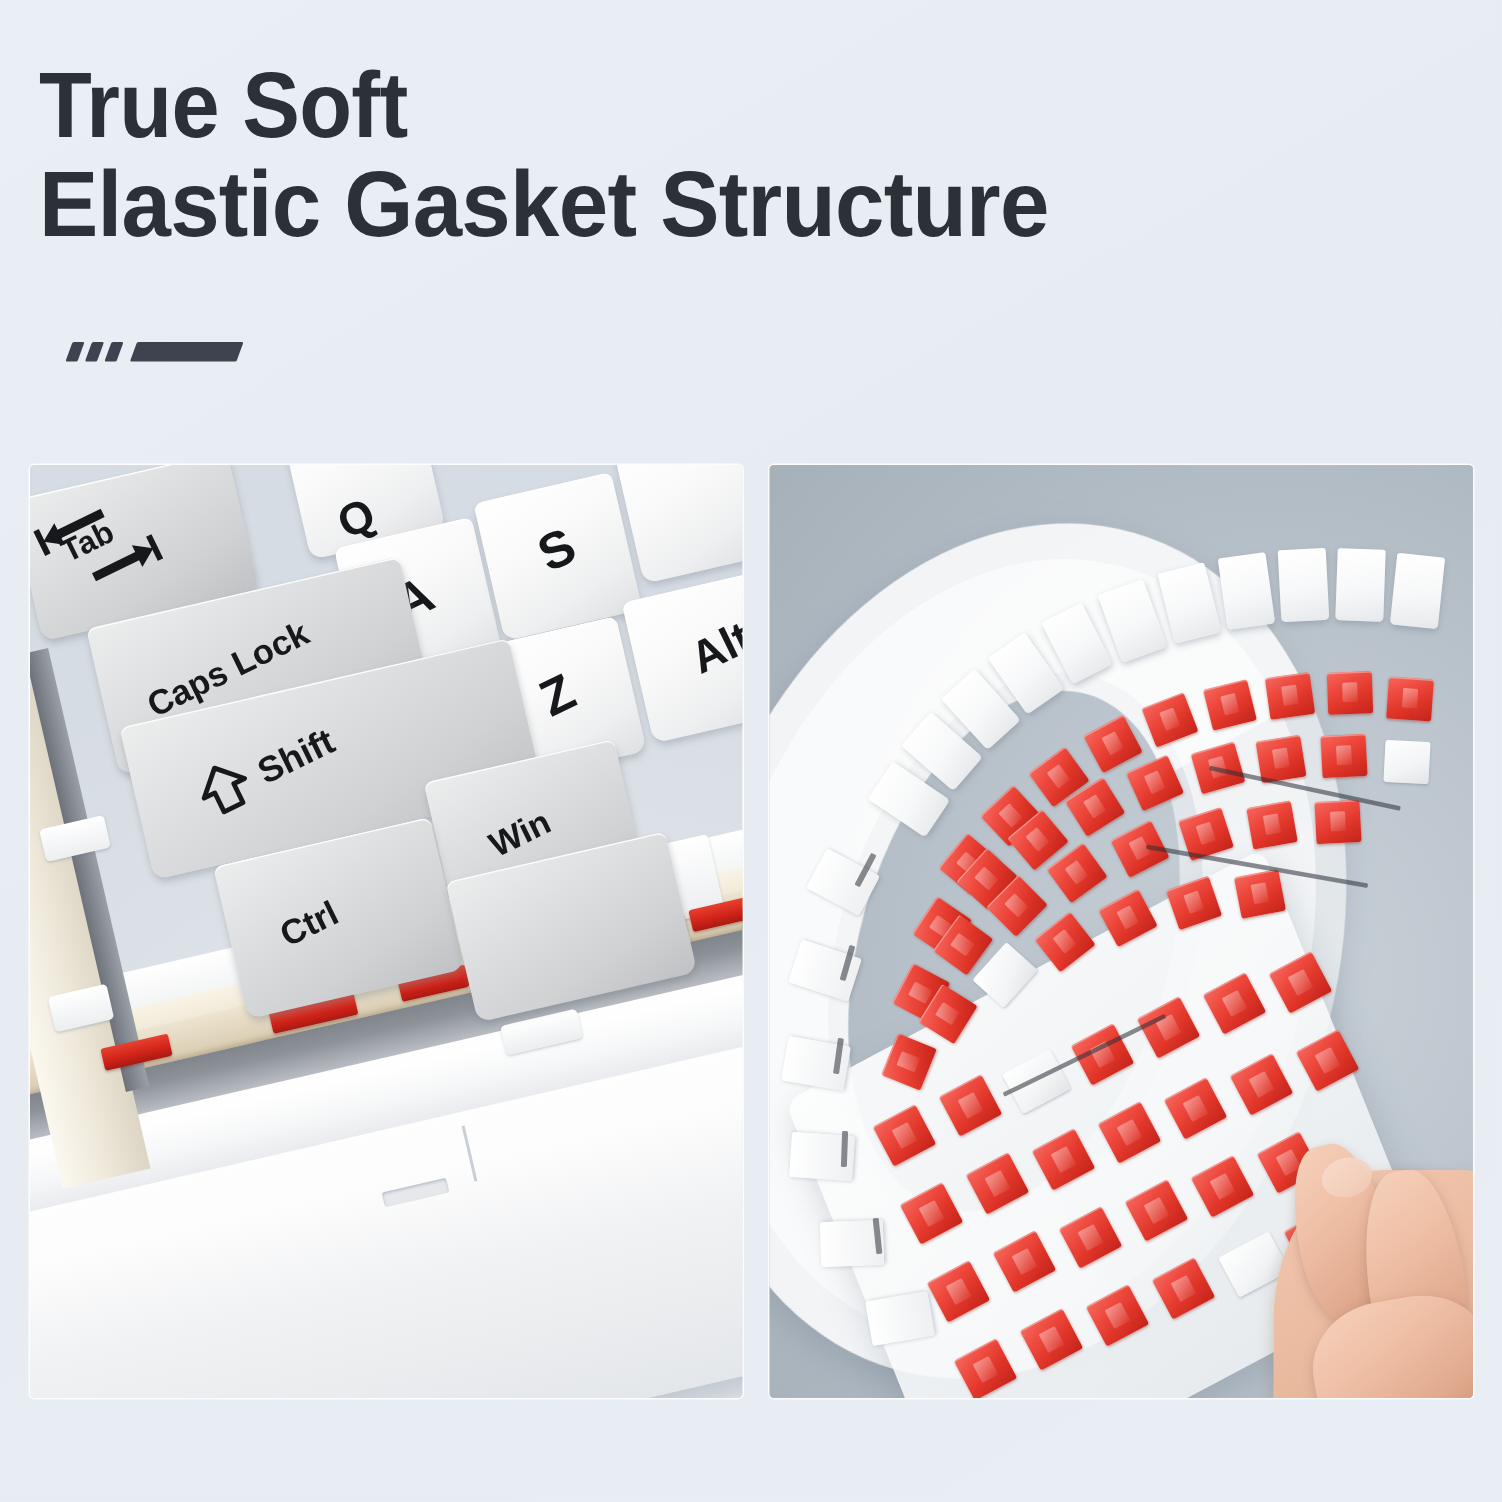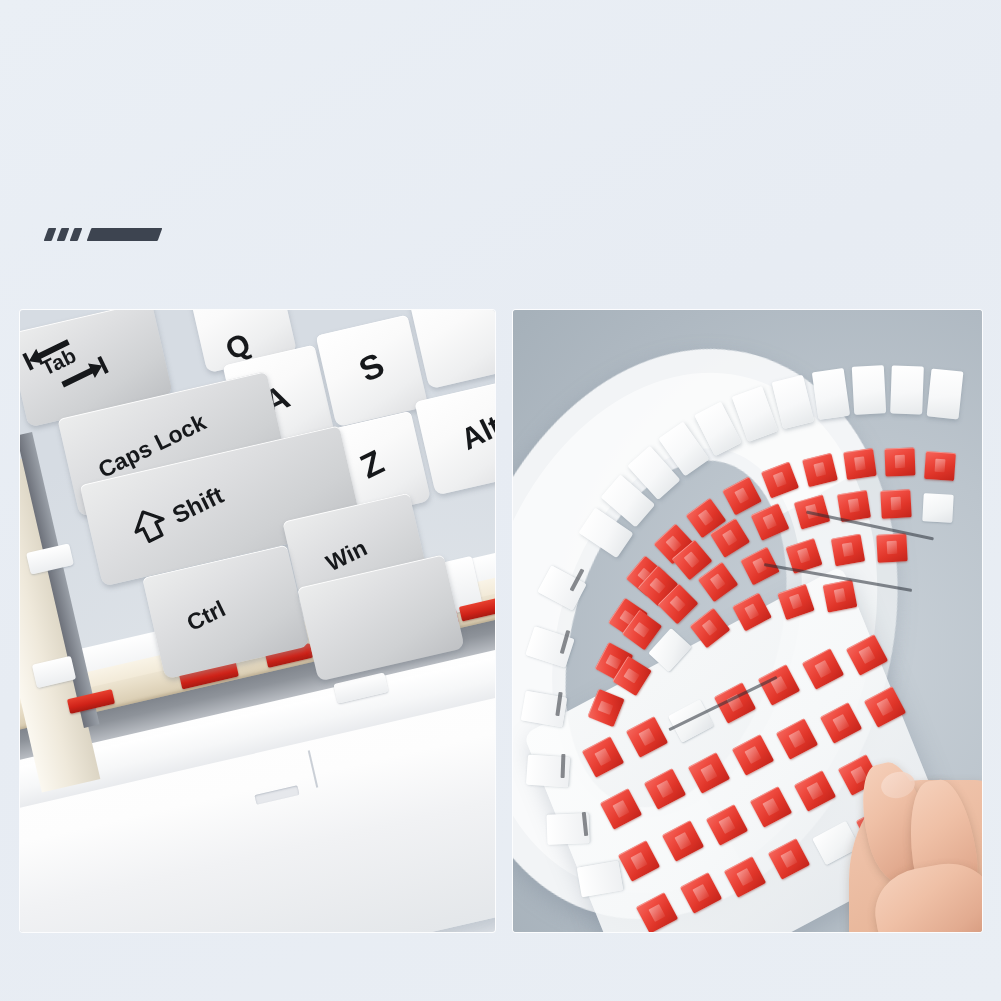--- a/index.html
+++ b/index.html
@@ -395,20 +395,24 @@
     background: linear-gradient(150deg, #f9ded0 0%, #f0cab6 100%);
     border-radius: 50%;
     opacity: 0.85;
   }
 </style>
 </head>
 <body>
 
 <div class="page">
 
+  <div class="headline">
+    <span class="line one">True Soft</span>
+    <span class="line two">Elastic Gasket Structure</span>
+  </div>
 
   <div class="divider">
     <span class="tick t1"></span>
     <span class="tick t2"></span>
     <span class="tick t3"></span>
     <span class="bar"></span>
   </div>
 
   <div class="panels">
 

